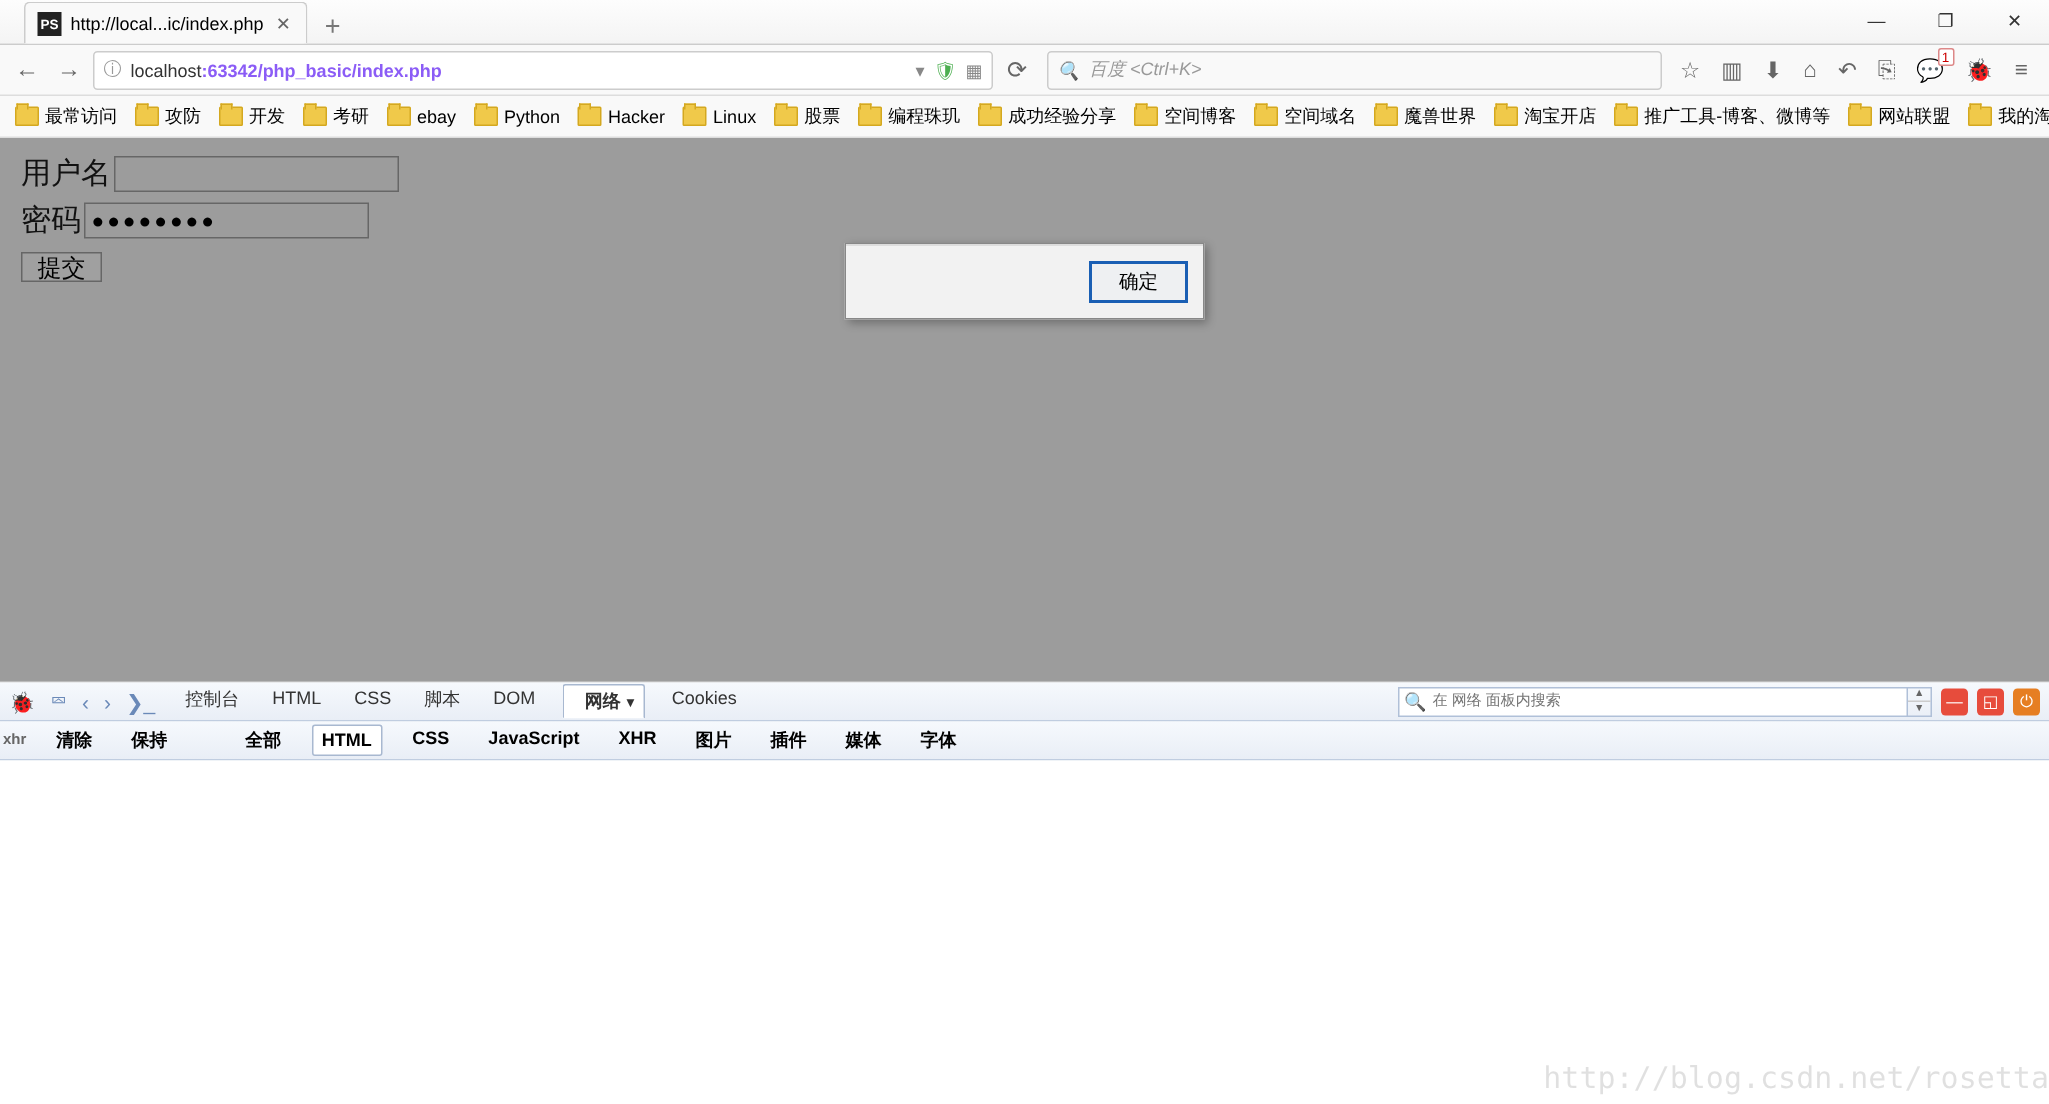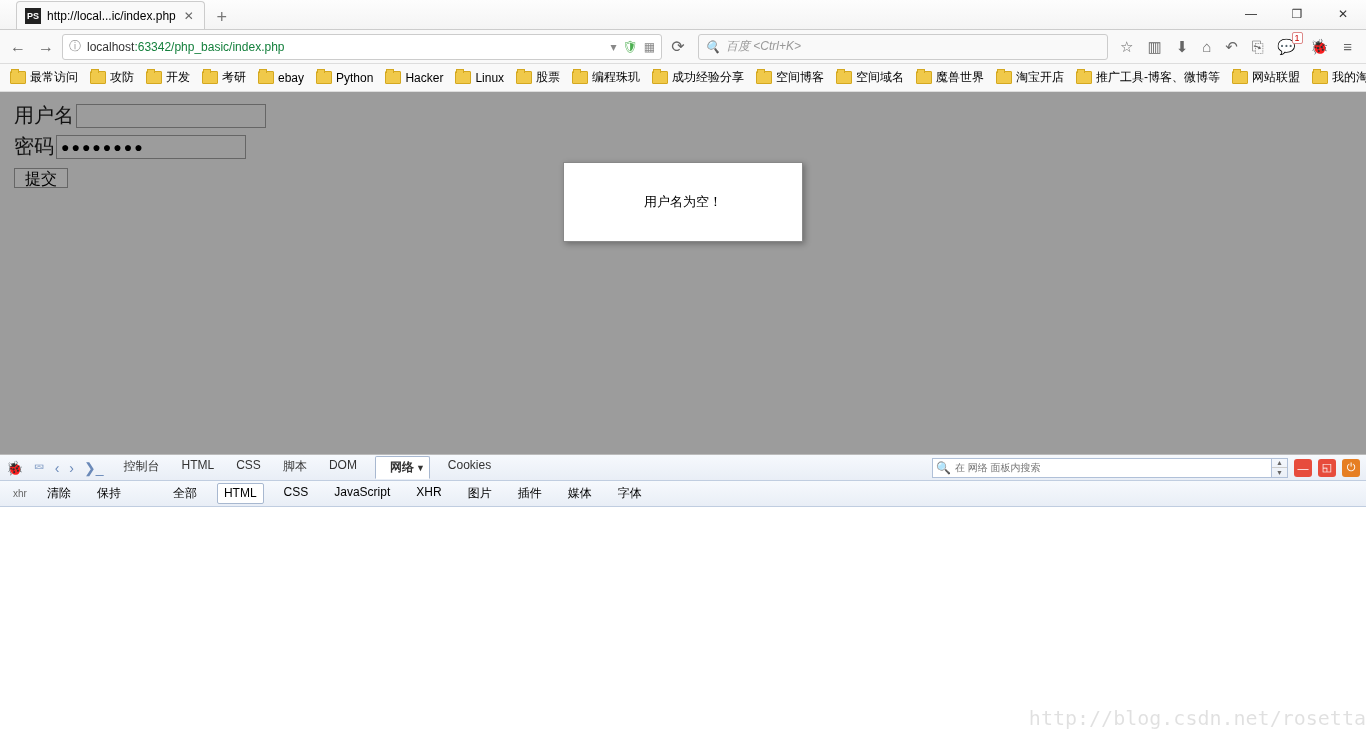--- a/index.html
+++ b/index.html
@@ -13,21 +13,21 @@
 .newtab{width:26px;height:24px;display:flex;align-items:center;justify-content:center;color:#777;font-size:18px;margin-left:4px;}
 .winctrl{margin-left:auto;display:flex;}
 .winctrl div{width:46px;height:30px;display:flex;align-items:center;justify-content:center;color:#333;font-size:12px;}
 
 
 .addrbar{height:34px;background:#f9f9f9;display:flex;align-items:center;padding:0 6px;gap:4px;border-bottom:1px solid #ddd;}
 .navbtn{width:24px;height:24px;display:flex;align-items:center;justify-content:center;color:#666;font-size:16px;border-radius:3px;}
 .urlbox{flex:0 0 600px;height:26px;border:1px solid #ccc;border-radius:3px;display:flex;align-items:center;padding:0 6px;background:#fff;gap:6px;}
 .urlbox .info{color:#999;}
 .urlbox .host{color:#333;}
-.urlbox .path{color:#15803d;}
+.urlbox .path{color:#8b5cf6;font-weight:bold;}
 .urlright{display:flex;gap:6px;align-items:center;color:#888;}
 .shield{color:#4caf50;}
 .searchbox{flex:1;height:26px;border:1px solid #ccc;border-radius:3px;display:flex;align-items:center;padding:0 6px;color:#999;font-style:italic;gap:6px;margin-left:4px;}
 .toolicons{display:flex;gap:14px;align-items:center;color:#666;padding:0 8px;}
 .toolicons span{font-size:15px;color:#666;}
 .badge{position:relative;}
 .badge::after{content:"1";position:absolute;top:-6px;right:-6px;background:#fff;border:1px solid #d88;color:#c00;font-size:9px;padding:0 2px;border-radius:2px;font-style:normal;}
 
 
 .bmbar{height:28px;background:#f9f9f9;display:flex;align-items:center;padding:0 6px;gap:4px;border-bottom:1px solid #ddd;overflow:hidden;}
@@ -65,21 +65,21 @@
 .dtsearch input{width:340px;height:20px;border:1px solid #b0c0d8;padding:0 22px;background:#fff;color:#999;font-size:10px;}
 .dtsearch .wrap{position:relative;}
 .dtsearch .mg{position:absolute;left:4px;top:3px;color:#888;}
 .spin{border:1px solid #b0c0d8;height:20px;width:16px;display:flex;flex-direction:column;border-left:none;}
 .spin div{flex:1;display:flex;align-items:center;justify-content:center;font-size:7px;color:#666;border-bottom:1px solid #ccc;}
 .spin div:last-child{border:none;}
 .sq{width:18px;height:18px;border-radius:3px;margin-left:6px;display:flex;align-items:center;justify-content:center;color:#fff;font-size:11px;}
 .sq.r{background:#e74c3c;}
 .sq.o{background:#e67e22;}
 
-.dtbar2{height:26px;background:linear-gradient(#f6f9fd,#e9eef6);display:flex;align-items:center;padding:0 13px;gap:14px;border-bottom:1px solid #c0cde0;}
+.dtbar2{height:26px;background:linear-gradient(#f6f9fd,#e9eef6);display:flex;align-items:center;padding:0 2px;gap:14px;border-bottom:1px solid #c0cde0;font-weight:bold;}
 .dtbar2 .item{font-size:12px;padding:2px 6px;}
 .dtbar2 .item.active{border:1px solid #a8b8d0;background:#fff;border-radius:2px;}
 .dtbar2 .xhr{font-size:10px;color:#666;}
 .dtcontent{height:222px;background:#fff;}
 
 .watermark{position:absolute;right:0;bottom:6px;color:rgba(0,0,0,.12);font-size:20px;font-family:monospace;pointer-events:none;}
 </style>
 </head>
 <body>
 
@@ -212,21 +212,23 @@
     </div>
     <div class="row">
       <span class="lbl">密码</span>
       <input class="inp pass" value="●●●●●●●●" style="">
     </div>
     <button class="submit">提交</button>
   </div>
 
   <div class="overlay">
     <div class="alert">
-      <div class="msg">用户名为空！</div>
+      <div class="btns">
+        <button class="ok">确定</button>
+      </div>
     </div>
   </div>
 </div>
 
 <div class="devtools">
   <div class="dtbar1">
     <span class="ico bug">🐞</span>
     <span class="ico">⮹</span>
     <span class="ico">‹</span>
     <span class="ico">›</span>

